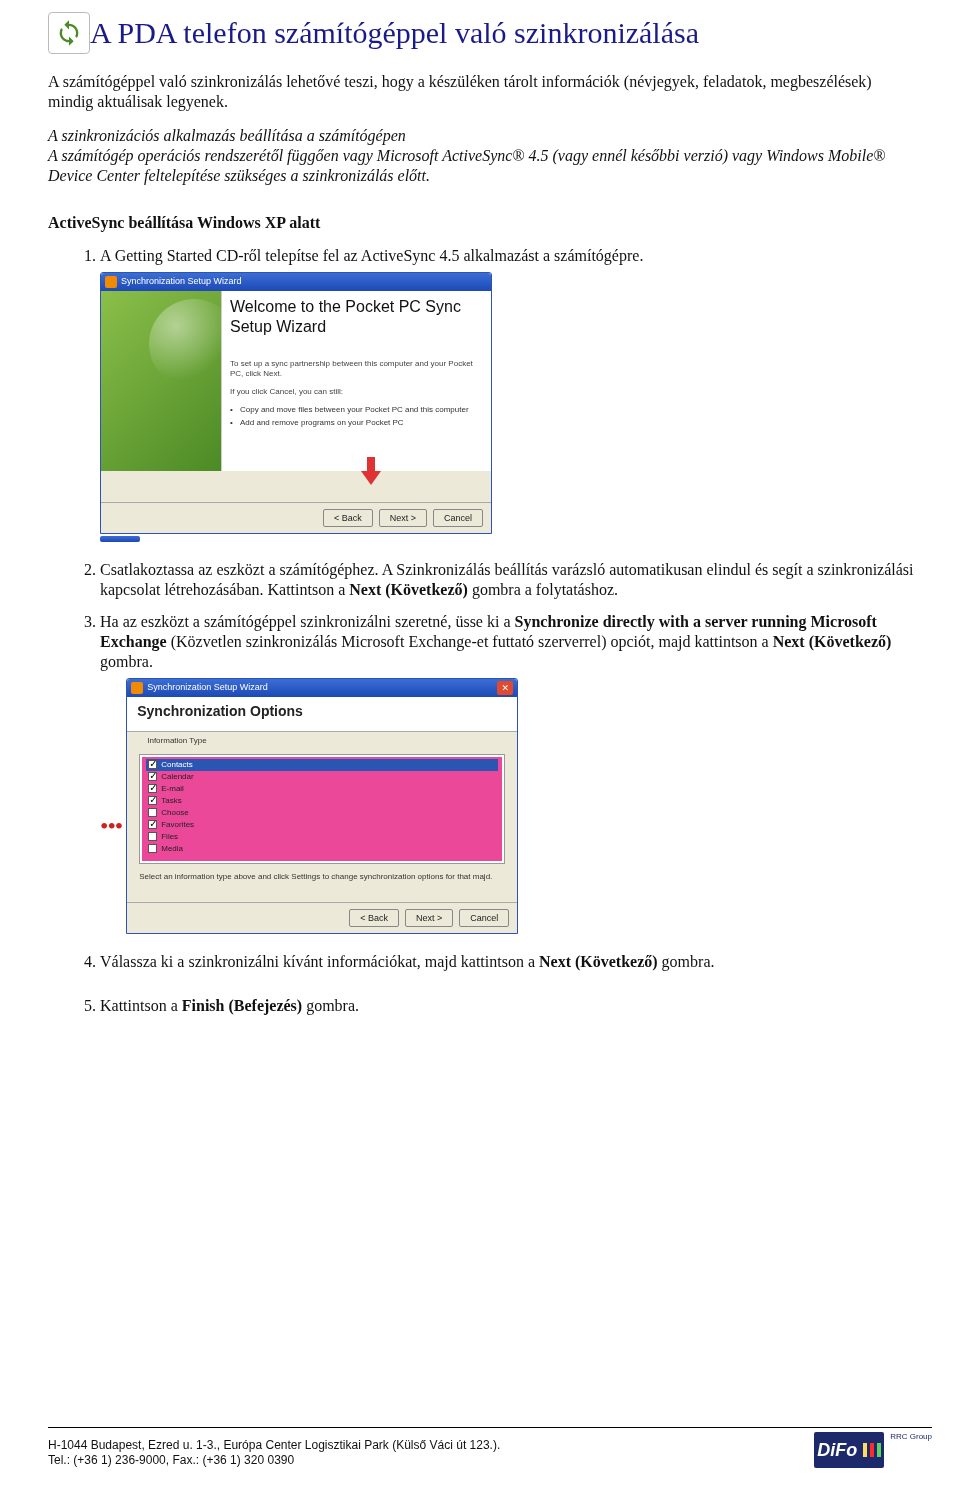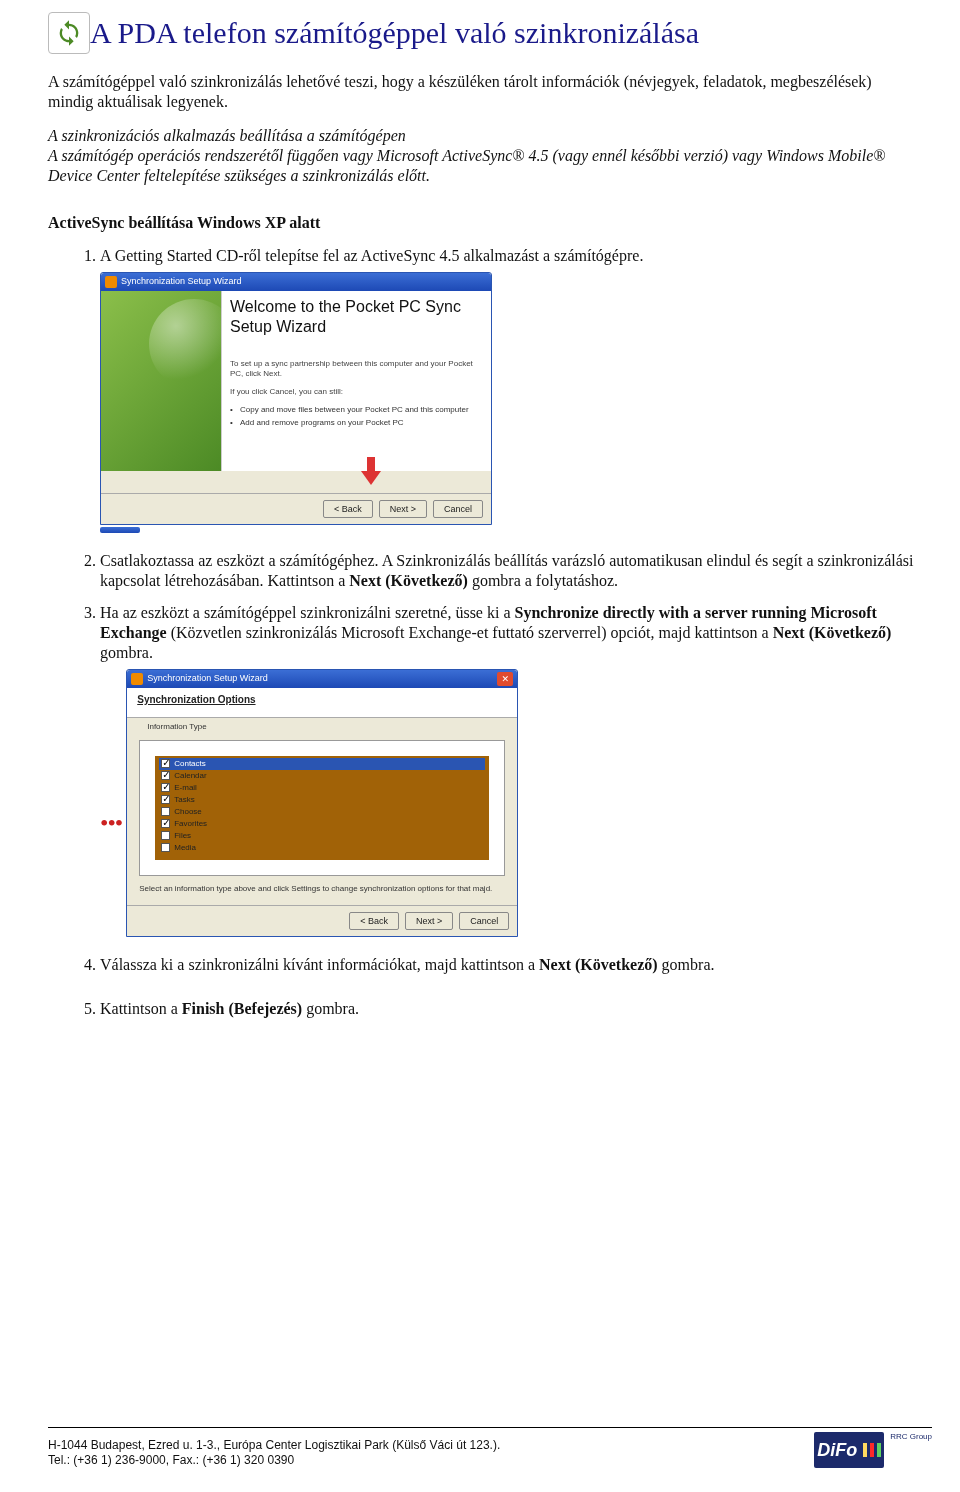--- a/index.html
+++ b/index.html
@@ -151,20 +151,21 @@
   }
   .wizard1 .footer, .wizard2 .footer {
     height: 30px;
     border-top: 1px solid #aaa;
     display: flex;
     align-items: center;
     justify-content: flex-end;
     gap: 6px;
     padding: 0 8px;
     background: #ece9d8;
+    margin-top: 9px;
   }
   .wizard1 .btn, .wizard2 .btn {
     font-family: Tahoma, Arial, sans-serif;
     font-size: 9px;
     height: 18px;
     line-height: 16px;
     padding: 0 10px;
     border: 1px solid #888;
     background: #ece9d8;
     border-radius: 2px;
@@ -248,21 +249,21 @@
     color: #fff;
     text-align: center;
     line-height: 14px;
     font-size: 9px;
   }
   .wizard2 .header {
     background: #fff;
     padding: 6px 10px 10px;
     border-bottom: 1px solid #aaa;
   }
-  .wizard2 .header .htitle { font-size: 10px; font-weight: bold; text-decoration: underline; }
+  .wizard2 .header .htitle { font-size: 14px; font-weight: bold; }
   .wizard2 .header .hsub { font-size: 8px; color: #444; padding-left: 10px; }
   .wizard2 .content {
     padding: 8px 12px 12px;
   }
   .wizard2 .group {
     border: 1px solid #999;
     background: #fff;
     margin-top: 2px;
   }
   .wizard2 .grouphdr {
@@ -272,23 +273,23 @@
     padding: 2px 4px 0;
   }
   .wizard2 .grouphdr span {
     background: #ece9d8;
     padding: 0 4px;
     position: relative;
     top: -6px;
   }
   .wizard2 ul.items {
     list-style: none;
-    margin: 15px;
+    margin: 2px;
     padding: 2px 4px 6px;
-    background: #a16207;
+    background: #ec4899;
   }
   .wizard2 ul.items li {
     display: flex;
     align-items: center;
     gap: 4px;
     font-size: 8px;
     padding: 1px 2px;
   }
   .wizard2 ul.items li.hl { background: #2a55b2; color: #fff; }
   .wizard2 ul.items li .cb {

